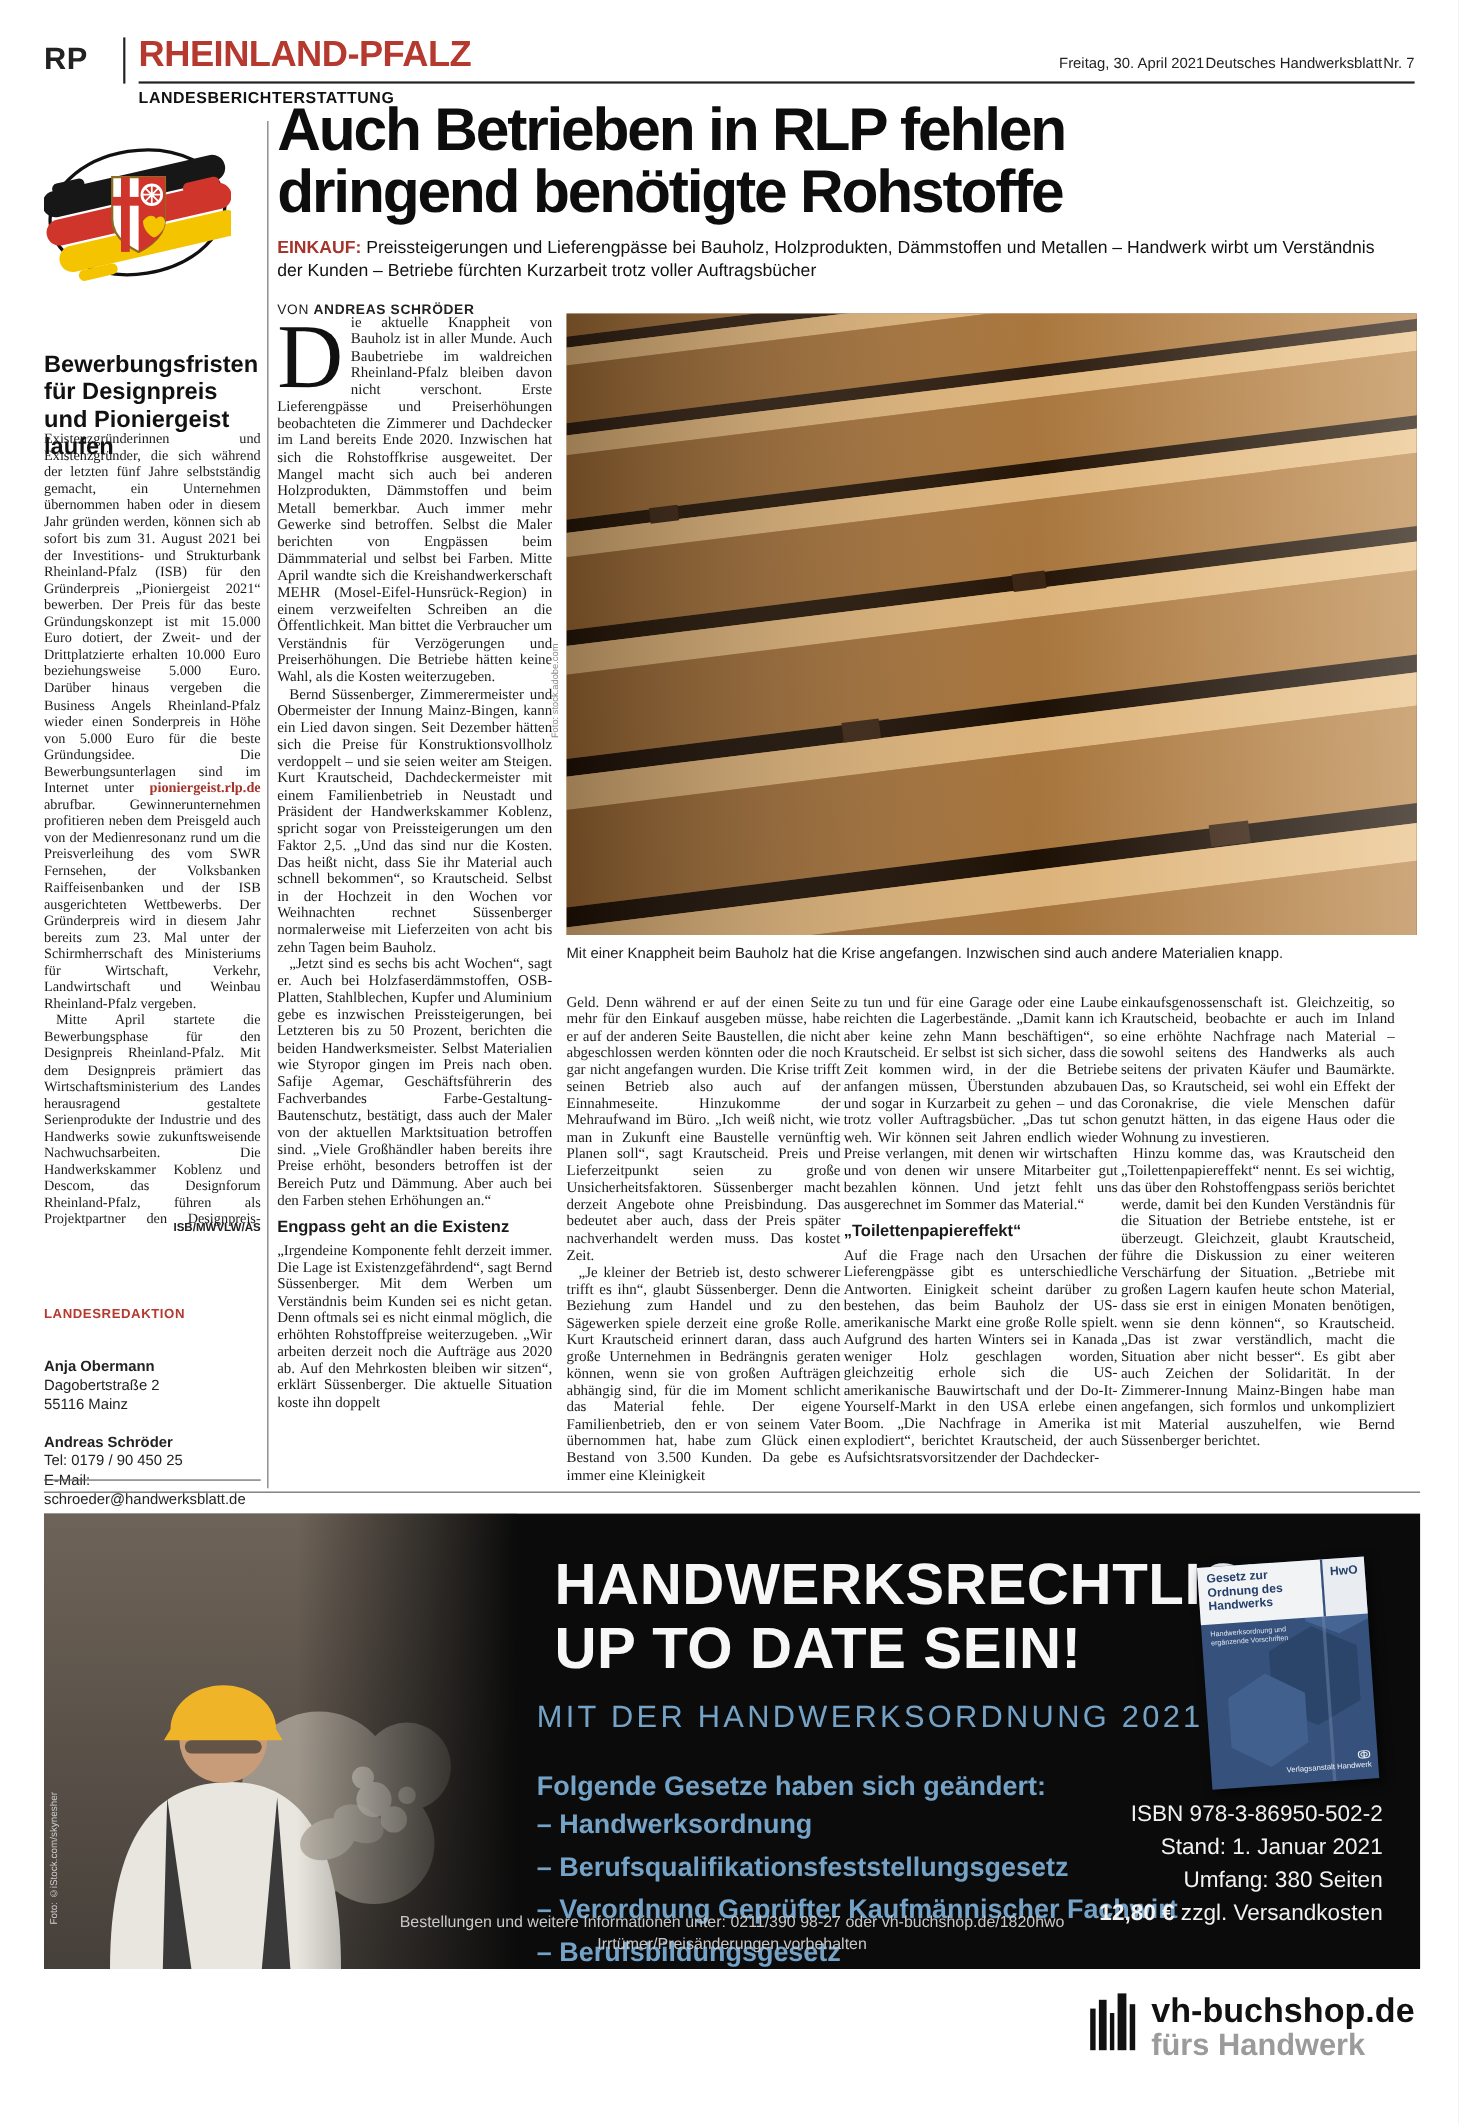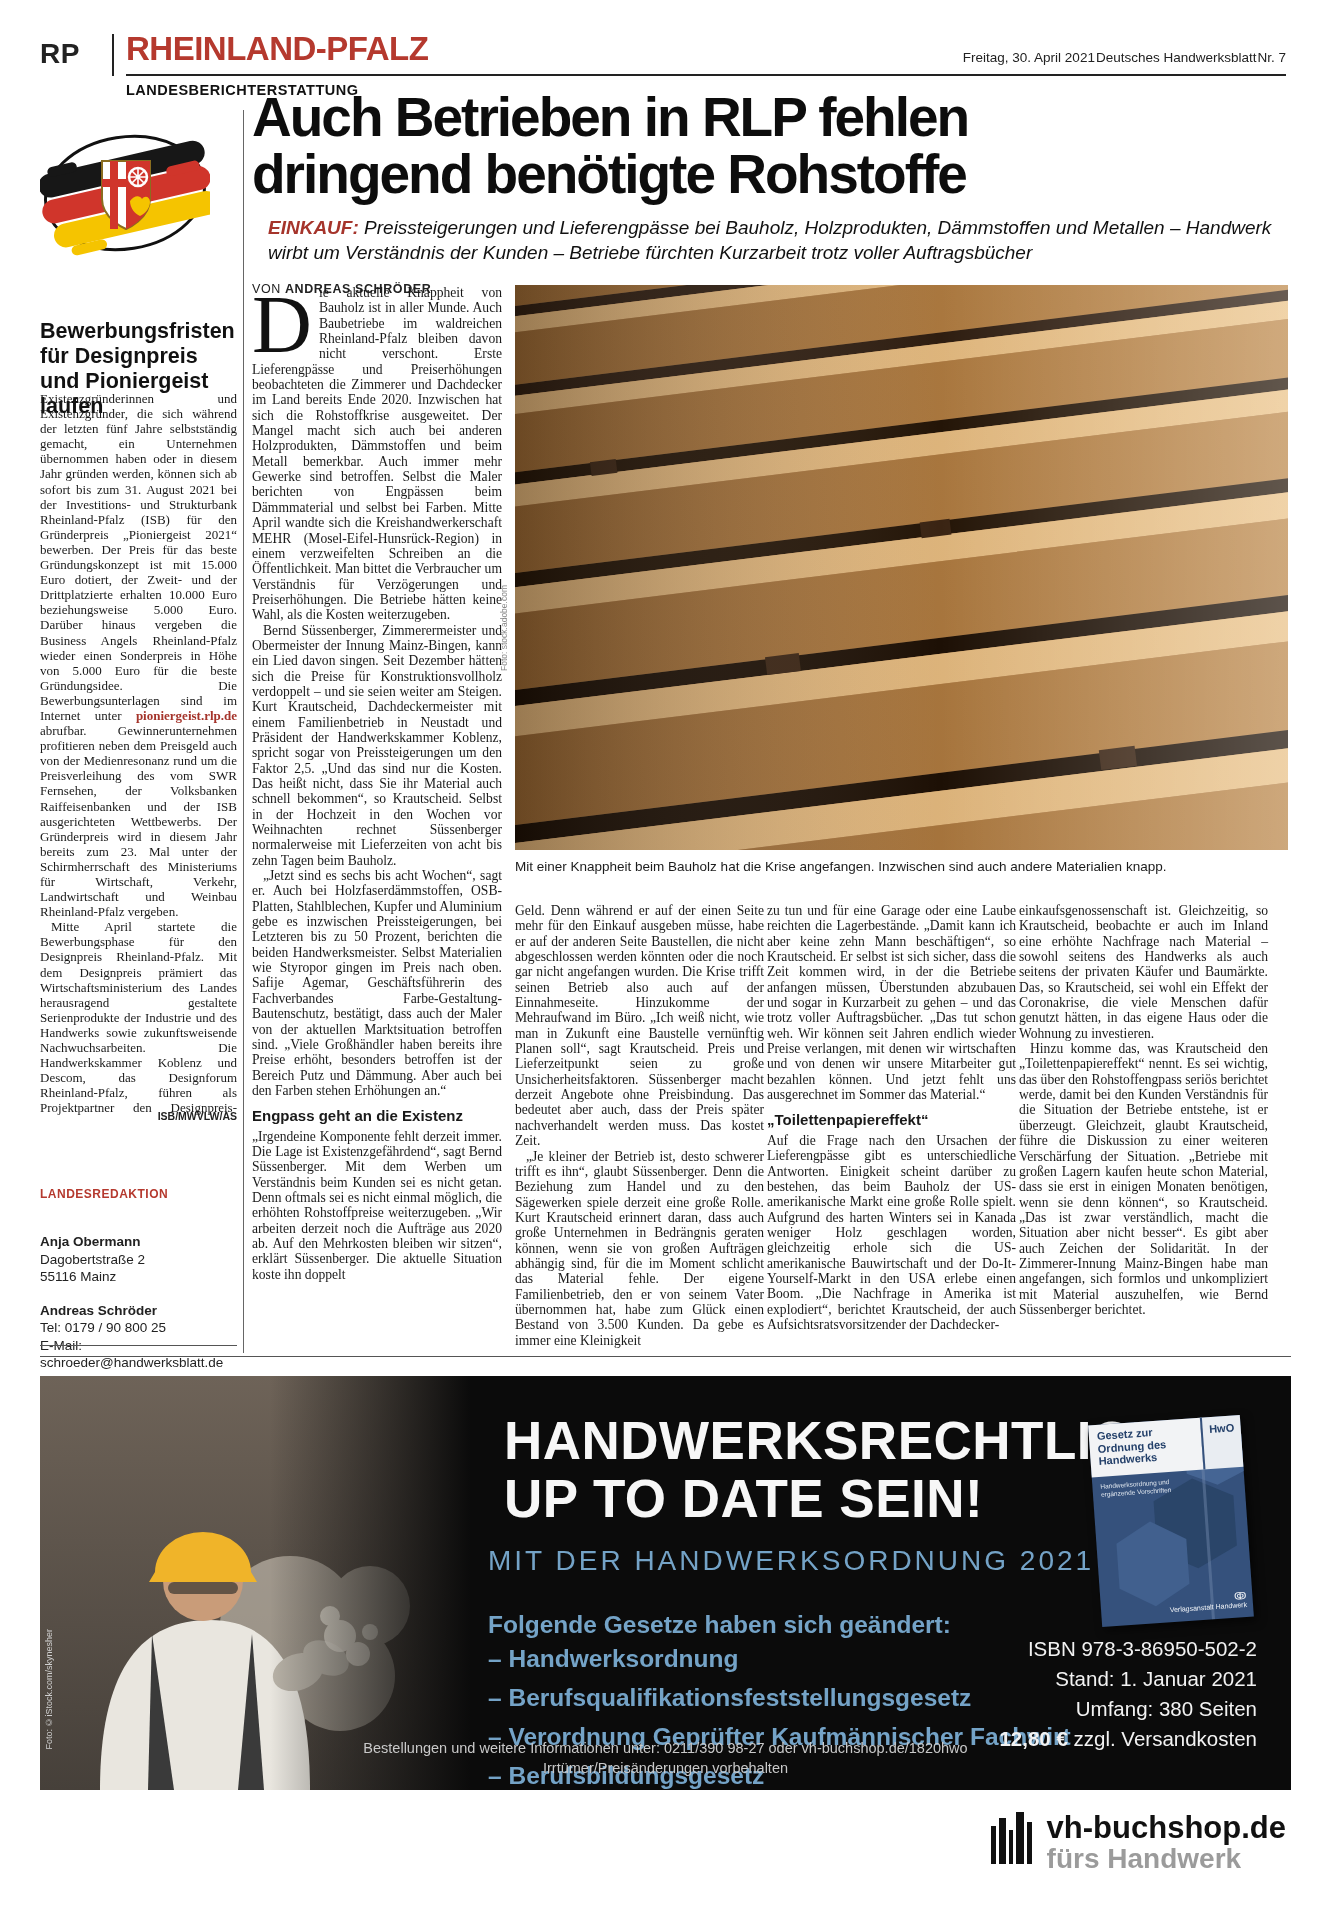--- a/index.html
+++ b/index.html
@@ -39,22 +39,22 @@
   .sb-contacts .name{font-weight:bold;}
   .sb-contacts .contact{margin-bottom:16px;}
   .sb-rule{position:absolute;left:0;top:1240px;width:197px;height:1px;background:#555;}
 
   .main-vrule{position:absolute;left:243px;top:110px;width:1px;height:1243px;background:#666;}
 
   
   .article{position:absolute;left:252px;top:89px;width:1039px;}
   .headline{font-family:"Liberation Sans",sans-serif;font-weight:bold;font-size:55px;
             line-height:1.03;letter-spacing:-2px;color:#0d0d0d;margin:0;}
-  .kicker{margin:14px 0 0 16px;font-family:"Liberation Sans",sans-serif;font-size:19px;
-          line-height:1.3;color:#111;max-width:1020px;font-style:italic;}
+  .kicker{margin:14px 0 0 0;font-family:"Liberation Sans",sans-serif;font-size:16px;
+          line-height:1.3;color:#111;max-width:1020px;}
   .byline{margin:16px 0 0 0;font-family:"Liberation Sans",sans-serif;font-size:12.5px;
           letter-spacing:.6px;color:#222;}
   .body-block{position:absolute;left:0;top:196px;width:1039px;height:1230px;}
   .bcol{font-size:13.6px;line-height:15.35px;text-align:justify;hyphens:auto;-webkit-hyphens:auto;}
   .bcol p{margin:0;}
   .bcol p + p{text-indent:11px;}
   .bcol .subhead{font-family:"Liberation Sans",sans-serif;font-weight:bold;font-size:15px;
                  margin:10px 0 5px 0;text-align:left;}
   .bcol .subhead + p{text-indent:0;}
   .col1{position:absolute;left:0;top:0;width:250px;height:1060px;overflow:hidden;}
@@ -153,21 +153,21 @@
 
     <div class="sb-redaktion-title">LANDESREDAKTION</div>
     <div class="sb-contacts">
       <div class="contact">
         <div class="name">Anja Obermann</div>
         <div>Dagobertstraße 2</div>
         <div>55116 Mainz</div>
       </div>
       <div class="contact">
         <div class="name">Andreas Schröder</div>
-        <div>Tel: 0179 / 90 800 25</div>
+        <div>Tel: 0179 / 90 450 25</div>
         <div>E-Mail: schroeder@handwerksblatt.de</div>
       </div>
     </div>
     <div class="sb-rule"></div>
   </aside>
 
   <div class="main-vrule"></div>
 
   <main class="article">
     <h1 class="headline">

